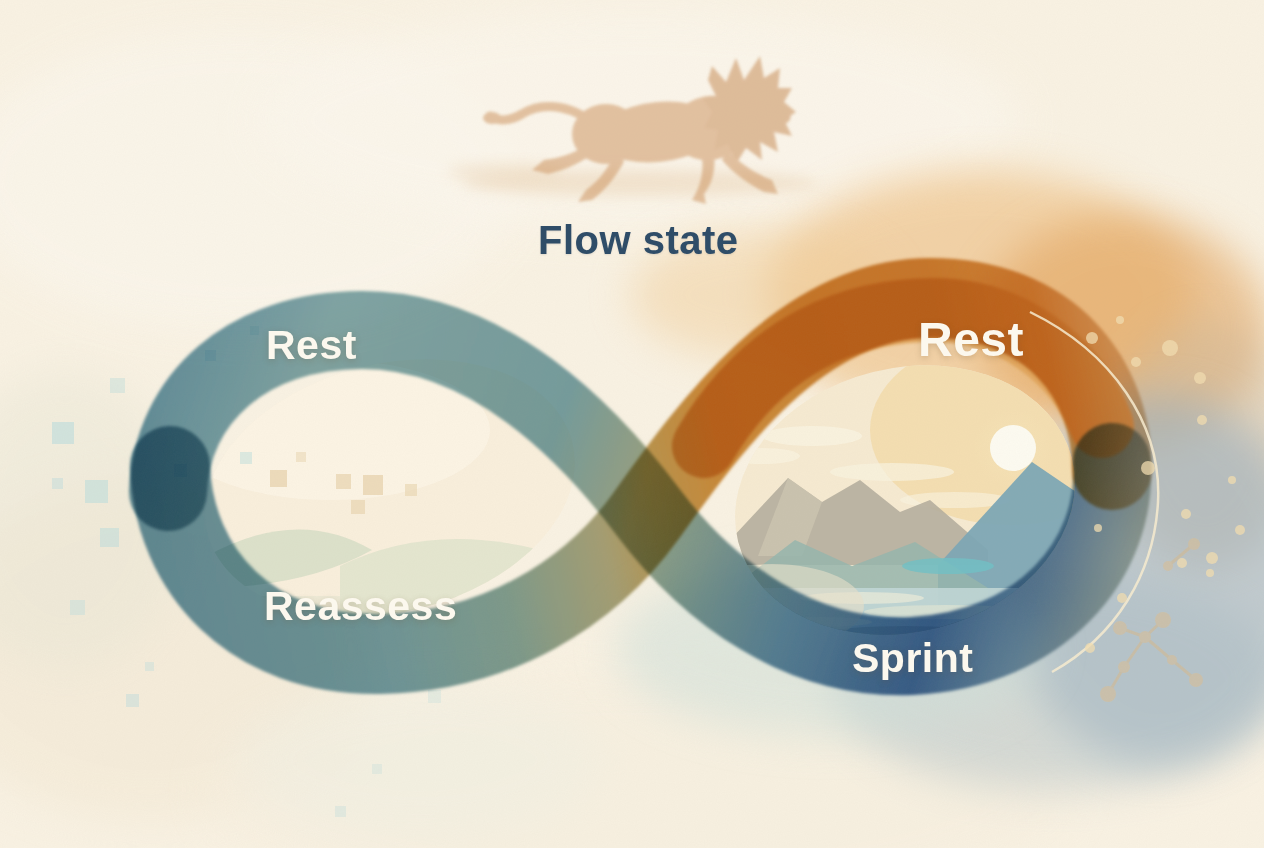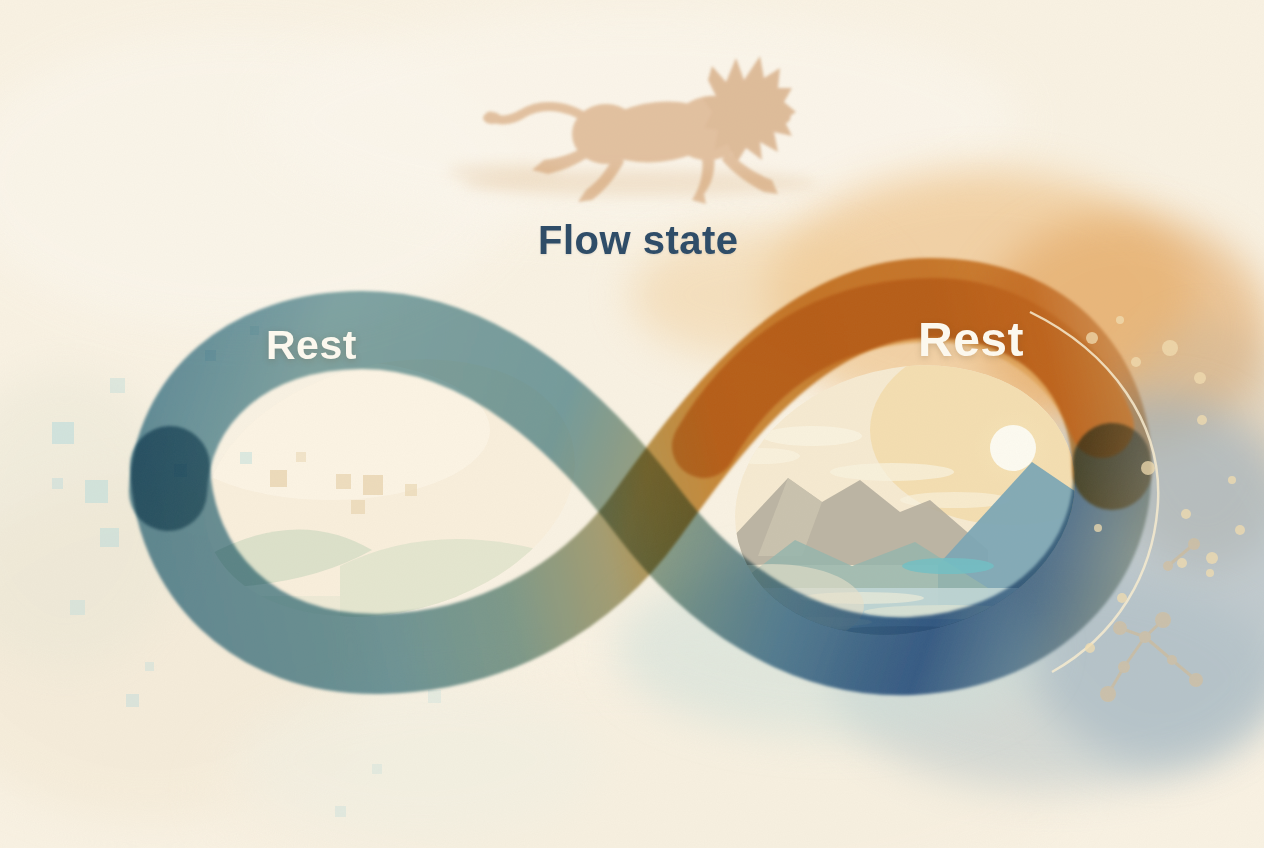--- a/index.html
+++ b/index.html
@@ -232,14 +232,16 @@
       <circle cx="1194" cy="544" r="6"></circle>
     </g>
   </g>
 
   <rect x="0" y="0" width="1264" height="848" filter="url(#grain)"></rect>
 </svg>
 
 <div class="title">Flow state</div>
 <div class="overlay-label lbl-train">Rest</div>
 <div class="overlay-label lbl-rest">Rest</div>
+<div class="overlay-label lbl-sprint">Sprint</div>
+<div class="overlay-label lbl-reassess">Reassess</div>
 
 </div>
 
 </body></html>

